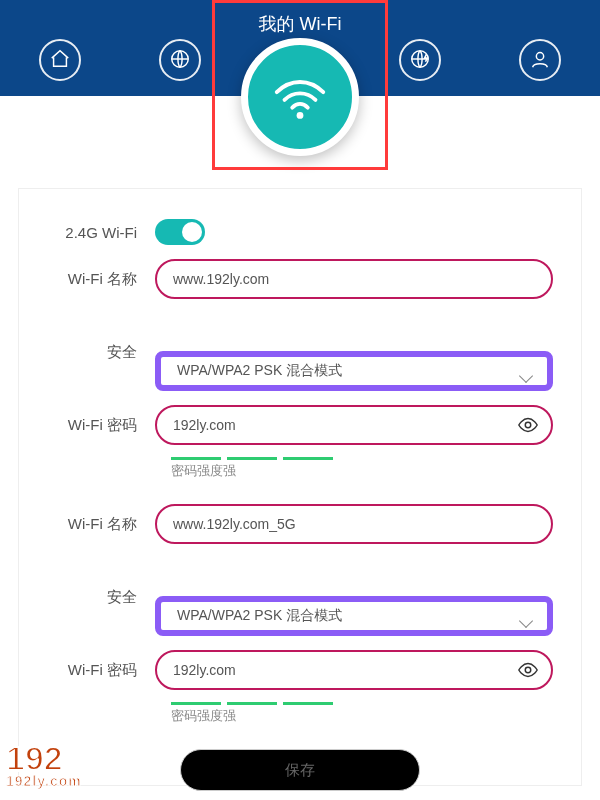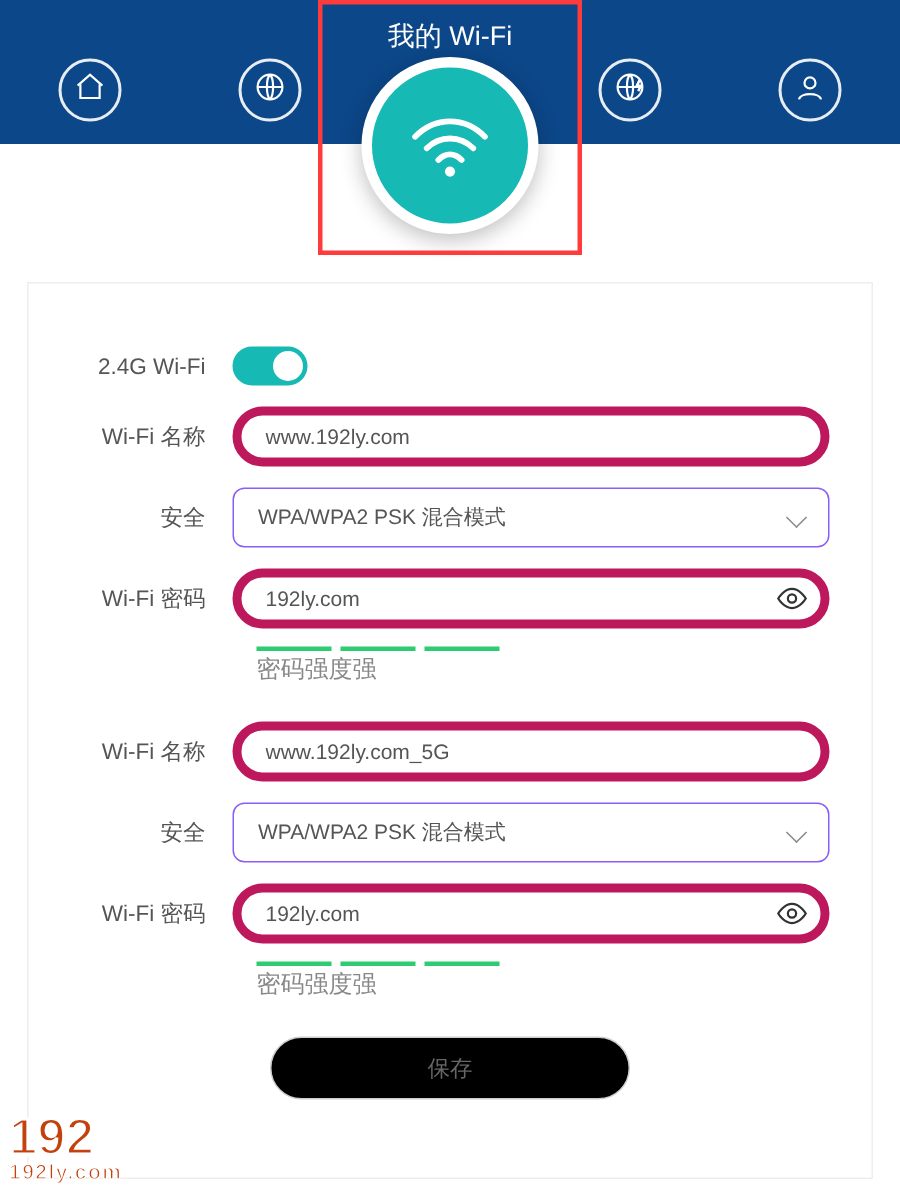--- a/index.html
+++ b/index.html
@@ -67,21 +67,21 @@
     z-index: 3;
     cursor: pointer;
   }
   .center-circle svg { width: 62px; height: 62px; }
   .panel {
     position: absolute;
     left: 18px; right: 18px; top: 188px; bottom: 14px;
     background: #fff;
     border: 1px solid #eee;
     border-radius: 0;
-    padding: 42px 28px 18px;
+    padding: 30px 28px 18px;
   }
   .row {
     display: flex;
     align-items: center;
     margin-bottom: 14px;
   }
   .label {
     width: 108px;
     text-align: right;
     padding-right: 18px;
@@ -100,40 +100,41 @@
     content: "";
     position: absolute;
     right: 3px; top: 3px;
     width: 20px; height: 20px;
     border-radius: 50%;
     background: #fff;
   }
   .input {
     width: 100%;
     height: 40px;
-    border: 6px solid #be185d;
+    border: 2px solid #be185d;
     border-radius: 20px;
     padding: 0 44px 0 16px;
     font-size: 14px;
     color: #555;
     background: #fff;
     outline: none;
   }
   .sel {
     width: 100%;
     height: 40px;
-    border: 1px solid #8b5cf6;
+    border: 6px solid #8b5cf6;
     border-radius: 8px;
     padding: 0 44px 0 16px;
     font-size: 14px;
     color: #555;
     background: #fff;
     display: flex; align-items: center;
     cursor: pointer;
     position: relative;
+    margin-top: 38px;
   }
   .sel::after {
     content: "";
     position: absolute;
     right: 16px; top: 14px;
     width: 9px; height: 9px;
     border-right: 1.5px solid #888;
     border-bottom: 1.5px solid #888;
     transform: rotate(45deg);
   }
@@ -147,21 +148,21 @@
   .eye svg { width: 22px; height: 22px; stroke: #333; fill:none; stroke-width:1.6; }
   .strength {
     display: flex; gap: 6px;
     padding: 8px 0 2px 16px;
   }
   .strength-bar {
     width: 50px; height: 3px; background: #2ecc71;
   }
   .strength-text {
     padding-left: 16px;
-    font-size: 16px;
+    font-size: 13px;
     color: #888;
     margin-bottom: 8px;
   }
   .section-gap { height: 16px; }
   .save-btn {
     display: block;
     margin: 16px auto 0;
     width: 240px;
     height: 42px;
     border-radius: 22px;

